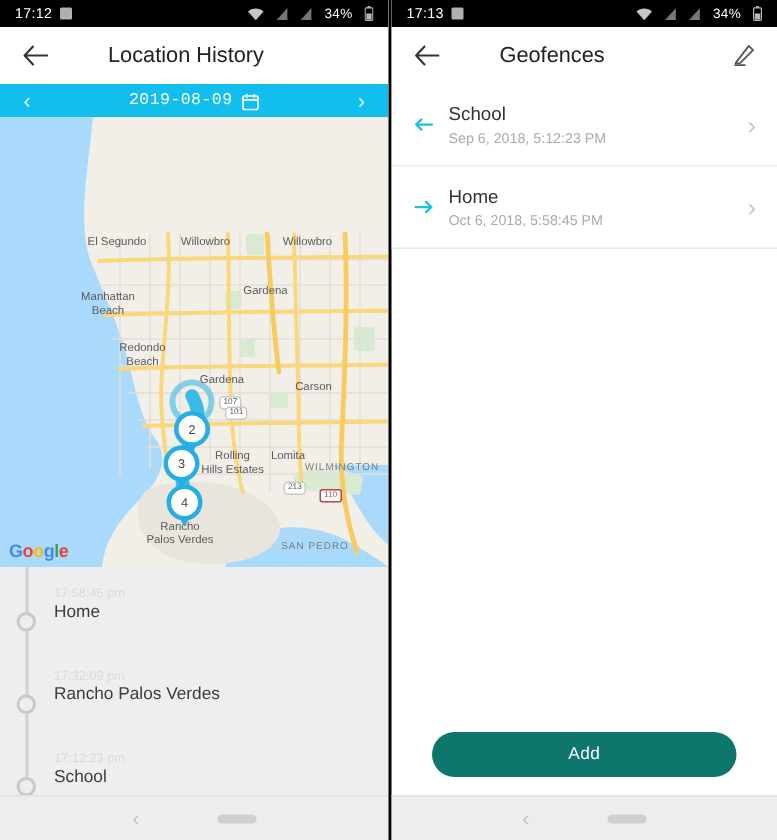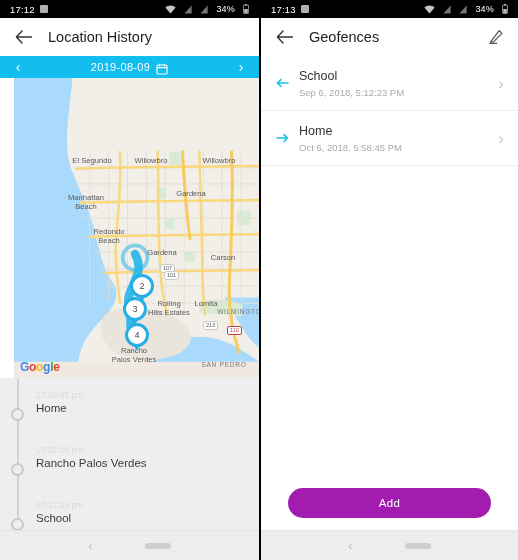--- a/index.html
+++ b/index.html
@@ -21,39 +21,39 @@
   .sb-left { display: flex; align-items: center; gap: 5px; }
   .sb-right { display: flex; align-items: center; gap: 8px; }
   .sb-icon { display: inline-block; opacity: .85; }
   .ic-screenshot { width: 8px; height: 8px; background: #cfcfcf; border-radius: 1px; }
   .ic-wifi svg, .ic-sig svg, .ic-batt svg { display: block; }
   .sb-batt-txt { font-size: 9px; }
 
   
   .appbar {
     height: 38px; background: #fff; display: flex; align-items: center;
-    padding: 9px 10px; position: relative;
+    padding: 9px 10px; position: relative; gap: 24px;
   }
   .appbar .back { width: 26px; height: 26px; display:flex; align-items:center; justify-content:center; cursor:pointer;}
   .appbar .title { font-size: 14.5px; color: #222; margin-left: 12px; font-weight: 400; }
   .appbar .spacer { flex: 1; }
   .appbar .edit { width: 24px; height: 24px; display:flex; align-items:center; justify-content:center; cursor:pointer;}
 
   
   .datebar {
     height: 22px; background: #12BEEE; display: flex; align-items: center;
     justify-content: space-between; padding: 0 10px; color: #fff;
   }
   .datebar .chev { font-size: 14px; line-height: 1; opacity: .95; cursor: pointer; width:16px; text-align:center;}
-  .datebar .center { display: flex; align-items: center; gap: 6px; }
+  .datebar .center { display: flex; align-items: center; gap: 6px; font-family: Liberation Mono, monospace; }
   .datebar .dtxt { font-size: 11px; letter-spacing: .3px; }
   .cal-ic { width: 12px; height: 12px; }
 
   
-  .map { position: relative; height: 300px; background: #EFE9E2; overflow: hidden; margin-left: 14px; }
+  .map { position: relative; height: 300px; background: #EFE9E2; overflow: hidden; }
   .map svg { position: absolute; inset: 0; }
   .maplabel {
     position: absolute; font-size: 7.2px; color: #6b6b6b;
     text-align: center; line-height: 1.15; white-space: pre; pointer-events: none;
   }
   .maplabel.city { color: #5a5a5a; font-size: 7.6px; }
   .maplabel.hood { color: #7a7a7a; letter-spacing: .7px; font-size: 6.6px; }
   .marker {
     position: absolute; width: 24px; height: 24px; border-radius: 50%;
     background: #fff; border: 3.5px solid #27AEE4; display: flex;
@@ -99,21 +99,21 @@
   }
   .gf-arrow { width: 18px; display:flex; align-items:center; justify-content:center; }
   .gf-body { flex: 1; padding-left: 8px; }
   .gf-title { font-size: 12.5px; color: #333; }
   .gf-sub { font-size: 9.5px; color: #AAAAAA; margin-top: 4px; }
   .gf-chev { color: #C8C8C8; font-size: 17px; line-height: 1; font-weight: 300; }
 
   .addwrap { position: absolute; left: 0; right: 0; bottom: 42px; padding: 0 27px; }
   .addbtn {
     display: block; width: 100%; height: 30px; border: none; border-radius: 15px;
-    background: #a21caf; color: #fff; font-size: 11.5px; letter-spacing: .3px;
+    background: #0f766e; color: #fff; font-size: 11.5px; letter-spacing: .3px;
     font-family: "Liberation Sans", sans-serif; cursor: pointer;
   }
 
   
   .navbar {
     position: absolute; left: 0; right: 0; bottom: 0; height: 30px;
     background: #EDEDED; display: flex; align-items: center; justify-content: center;
     gap: 52px; border-top: 1px solid #E2E2E2;
   }
   .nav-back { color: #BFBFBF; font-size: 13px; line-height: 1; cursor: pointer; }

